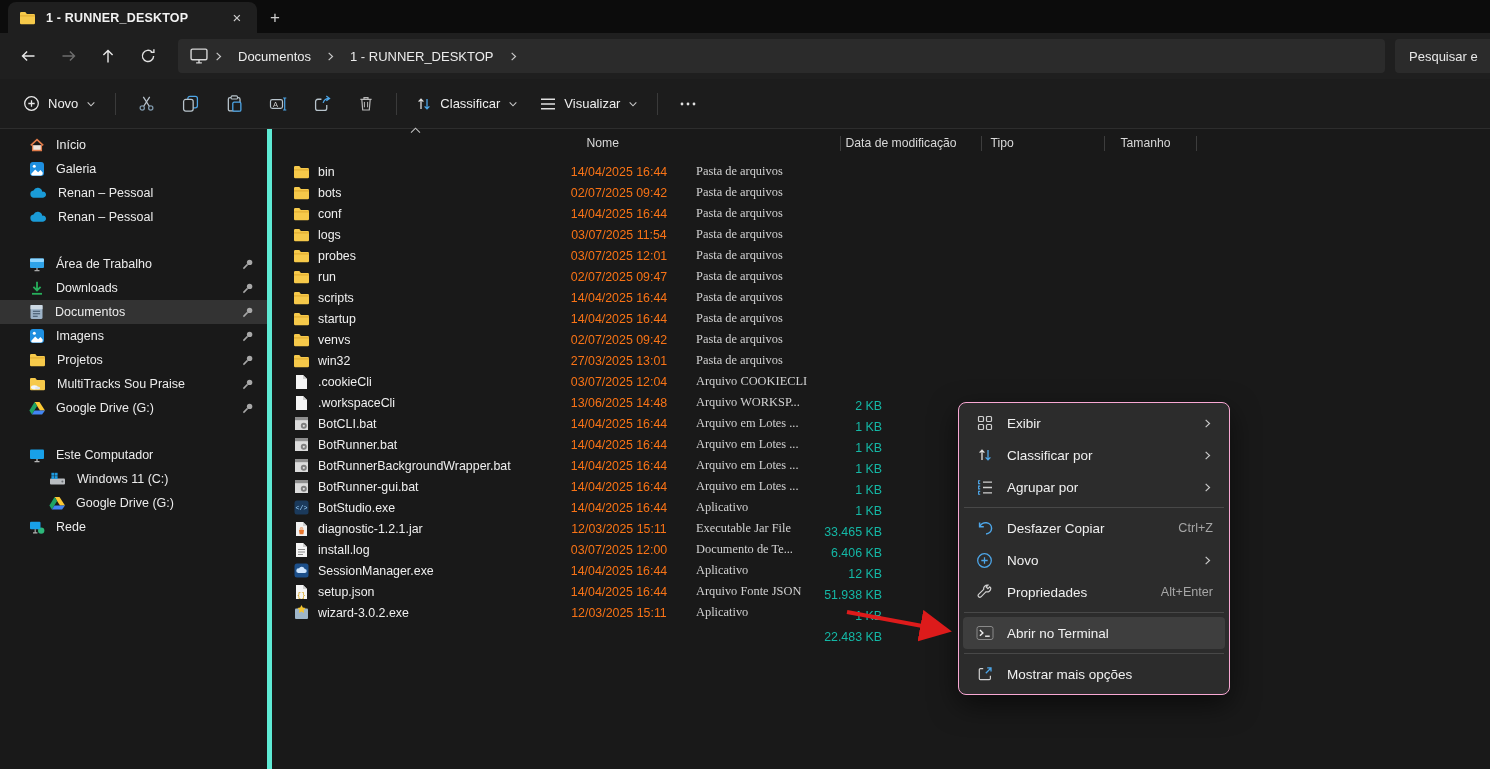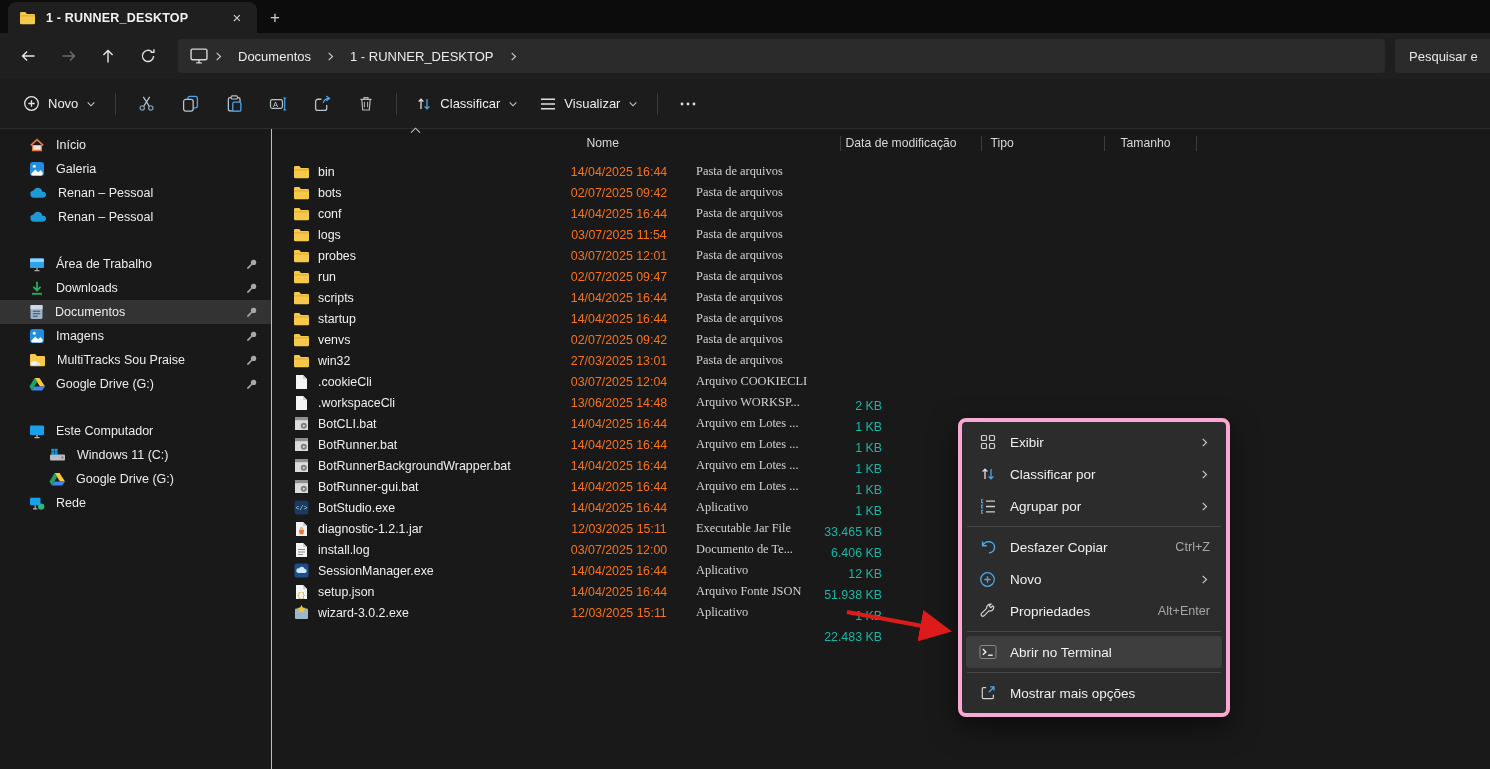--- a/index.html
+++ b/index.html
@@ -30,21 +30,21 @@
 
   
   .toolbar{height:49px;background:#1c1c1c;border-bottom:1px solid #2d2d2d;display:flex;
        align-items:center;padding:0 12px;font-size:13px;}
   .tbtn{display:flex;align-items:center;gap:8px;padding:0 11px;height:36px;border-radius:4px;color:#eee;}
   .tool-ic{width:44px;height:36px;display:flex;align-items:center;justify-content:center;}
   .tsep{width:1px;height:22px;background:#3a3a3a;margin:0 8px;}
 
   
   .body{display:flex;height:641px;}
-  .sidebar{width:272px;box-sizing:border-box;border-right:1px solid #5eead4;padding-top:4px;flex:none;}
+  .sidebar{width:272px;box-sizing:border-box;border-right:5px solid #5eead4;padding-top:4px;flex:none;}
   .sb-item{height:24px;display:flex;align-items:center;gap:11px;padding-left:29px;font-size:12.5px;
        position:relative;color:#ececec;}
   .sb-item.selected{background:#333333;}
   .sb-item.lvl1{padding-left:49px;}
   .sb-item .lbl{white-space:nowrap;}
   .pin{position:absolute;right:13px;}
   .sb-gap{height:23px;}
 
   
   .filearea{flex:1;position:relative;min-width:0;}
@@ -59,22 +59,22 @@
   .rows{margin-top:6px;}
   .frow{display:flex;align-items:center;height:21px;font-size:12.4px;}
   .c-name{width:274px;padding-left:21px;box-sizing:border-box;display:flex;align-items:center;gap:8px;
        color:#efefef;white-space:nowrap;overflow:hidden;}
   .fico{width:17px;flex:none;}
   .c-date{width:141px;padding-left:5px;box-sizing:border-box;color:#f97316;text-align:center;}
   .c-type{width:122px;padding-left:9px;box-sizing:border-box;color:#d2d2d2;white-space:nowrap;overflow:hidden;font-family:Liberation Serif, serif;}
   .c-size{width:79px;padding-right:6px;box-sizing:border-box;text-align:right;color:#14b8a6;white-space:nowrap;margin-top:48px;}
 
   
-  .cmenu{position:absolute;left:958px;top:418px;width:272px;box-sizing:border-box;background:#2c2c2c;
-       border:4px solid #f9a8d4;border-radius:8px;padding:4px;box-shadow:0 10px 28px rgba(0,0,0,.55);
+  .cmenu{position:absolute;left:958px;top:402px;width:272px;box-sizing:border-box;background:#2c2c2c;
+       border:1px solid #f9a8d4;border-radius:8px;padding:4px;box-shadow:0 10px 28px rgba(0,0,0,.55);
        font-size:13.5px;z-index:5;}
   .menu-item{height:32px;display:flex;align-items:center;gap:13px;padding:0 12px;border-radius:4px;color:#f0f0f0;}
   .menu-item.hl{background:#3e3e3e;}
   .mico{width:19px;flex:none;}
   .mlbl{flex:1;white-space:nowrap;}
   .msc{color:#a6a6a6;font-size:12.6px;}
 
   .annot{position:absolute;left:842px;top:602px;z-index:6;pointer-events:none;}
 </style>
 </head>
@@ -348,20 +348,35 @@
         </div>
         <div class="sb-item">
           <span class="ico">
             <svg width="16" height="16" viewBox="0 0 16 16">
               <rect x="1" y="1" width="14" height="14" rx="3" fill="#1e8fe0"></rect>
               <circle cx="5.3" cy="5.3" r="1.5" fill="#fff"></circle>
               <path d="M2.3 12.8l3.9-4.4 2.9 2.9 2.4-2.4 2.2 2.6v1.3a1.8 1.8 0 01-1.8 1.8H3.5a1.8 1.8 0 01-1.2-.5z" fill="#fff"></path>
             </svg>
           </span>
           <span class="lbl">Imagens</span>
+          <span class="pin">
+            <svg width="12" height="12" viewBox="0 0 12 12">
+              <circle cx="7.6" cy="4.4" r="2.7" fill="#a8a8a8"></circle>
+              <path d="M5.6 6.4L1.4 10.6" stroke="#a8a8a8" stroke-width="1.5"></path>
+            </svg>
+          </span>
+        </div>
+        <div class="sb-item">
+          <span class="ico">
+            <svg width="17" height="14" viewBox="0 0 17 14">
+              <path d="M1 2.2A1.2 1.2 0 012.2 1h4.1l1.6 2h6.9A1.2 1.2 0 0116 4.2V12a1.2 1.2 0 01-1.2 1.2H2.2A1.2 1.2 0 011 12z" fill="#f6c94a"></path>
+              <path d="M1 4.4h15v1H1z" fill="#dfa92f"></path>
+            </svg>
+          </span>
+          <span class="lbl">Projetos</span>
           <span class="pin">
             <svg width="12" height="12" viewBox="0 0 12 12">
               <circle cx="7.6" cy="4.4" r="2.7" fill="#a8a8a8"></circle>
               <path d="M5.6 6.4L1.4 10.6" stroke="#a8a8a8" stroke-width="1.5"></path>
             </svg>
           </span>
         </div>
         <div class="sb-item">
           <span class="ico">
             <svg width="17" height="14" viewBox="0 0 17 14">

